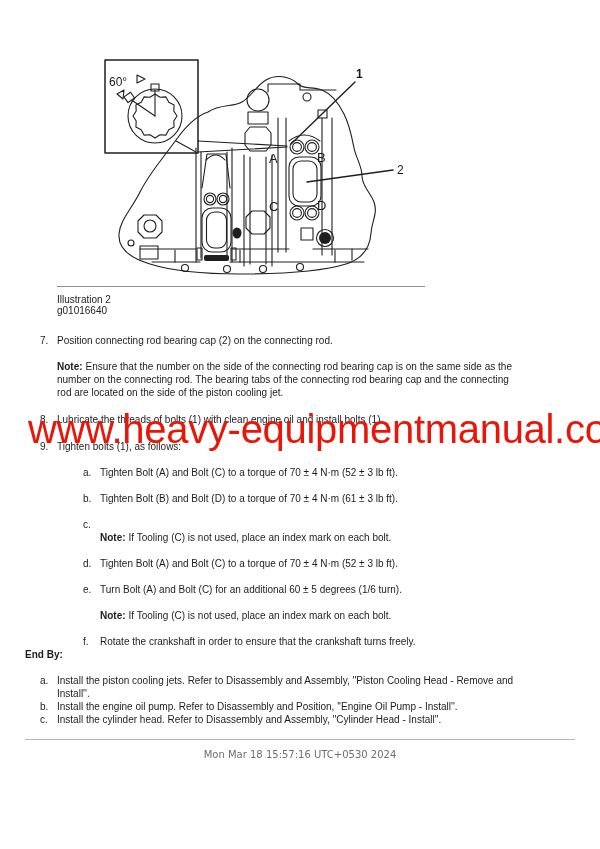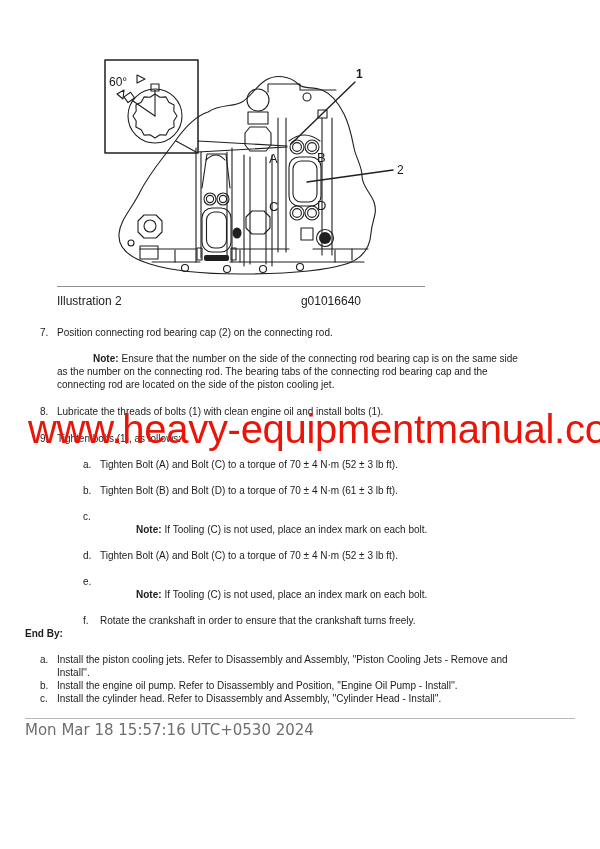--- a/index.html
+++ b/index.html
@@ -4,36 +4,36 @@
 <style>
   html,body{margin:0;padding:0;}
   body{
     width:600px;height:849px;background:#ffffff;position:relative;overflow:hidden;
     font-family:"Liberation Sans", sans-serif;color:#1c1c1c;
   }
   .figure svg{display:block;}
   .content{padding:0 25px;}
   .caption-rule{border-top:1px solid #8f8f8f;width:368px;margin:2px 0 0 32px;}
   .caption-row{display:flex;justify-content:space-between;width:304px;margin:7px 0 0 32px;
-    font-size:12px;color:#222;}
+    font-size:10px;color:#222;flex-direction:column;}
   .steps{margin-left:15px;}
   .step{display:flex;margin-top:14px;font-size:10px;line-height:13px;}
   .step:first-child{margin-top:18px;}
   .marker{width:17px;flex:none;}
   .sbody{flex:1;}
   .note{margin-top:13px;max-width:462px;}
-  .note b{margin-right:3px;margin-left:36px;}
+  .note b{margin-right:3px;}
   .substeps{margin-left:43px;}
   .substep{display:flex;margin-top:13px;font-size:10px;line-height:13px;}
   .endby-heading{font-weight:bold;font-size:10px;line-height:13px;}
   .endby-list{margin-left:15px;margin-top:13px;max-width:490px;}
   .endby-item{display:flex;font-size:10px;line-height:13px;}
   .bottom-rule{border-top:1px solid #b8b8b8;width:550px;margin-top:13px;}
   .footer{
-    text-align:left;margin-top:2px;font-size:15px;color:#6e6e6e;
+    text-align:center;margin-top:9px;font-size:10px;color:#6e6e6e;
     font-family:"DejaVu Sans", sans-serif;
   }
   .watermark{
     position:absolute;left:28px;top:407px;font-size:40px;font-weight:400;
     letter-spacing:-0.3px;white-space:nowrap;z-index:5;
     font-family:"Liberation Sans", sans-serif;
   }
   svg text{font-family:"Liberation Sans", sans-serif;fill:#1a1a1a;}
 </style>
 </head>
@@ -174,37 +174,38 @@
           </div>
         </div>
       </div>
       <div class="substep">
         <div class="marker">d.</div>
         <div class="sbody">Tighten Bolt (A) and Bolt (C) to a torque of 70 ± 4 N·m (52 ± 3 lb ft).</div>
       </div>
       <div class="substep">
         <div class="marker">e.</div>
         <div class="sbody">
+          <div>Turn Bolt (A) and Bolt (C) for an additional 60 ± 5 degrees (1/6 turn).</div>
           <div class="note">
             <b>Note:</b><span>If Tooling (C) is not used, place an index mark on each bolt.</span>
           </div>
         </div>
       </div>
       <div class="substep">
         <div class="marker">f.</div>
         <div class="sbody">Rotate the crankshaft in order to ensure that the crankshaft turns freely.</div>
       </div>
     </div>
   </div>
 
   <div class="endby-heading">End By:</div>
   <div class="endby-list">
     <div class="endby-item">
       <div class="marker">a.</div>
-      <div class="sbody">Install the piston cooling jets. Refer to Disassembly and Assembly, ''Piston Cooling Jets - Remove and Install''.</div>
+      <div class="sbody">Install the piston cooling jets. Refer to Disassembly and Assembly, ''Piston Cooling Head - Remove and Install''.</div>
     </div>
     <div class="endby-item">
       <div class="marker">b.</div>
       <div class="sbody">Install the engine oil pump. Refer to Disassembly and Position, ''Engine Oil Pump - Install''.</div>
     </div>
     <div class="endby-item">
       <div class="marker">c.</div>
       <div class="sbody">Install the cylinder head. Refer to Disassembly and Assembly, ''Cylinder Head - Install''.</div>
     </div>
   </div>

